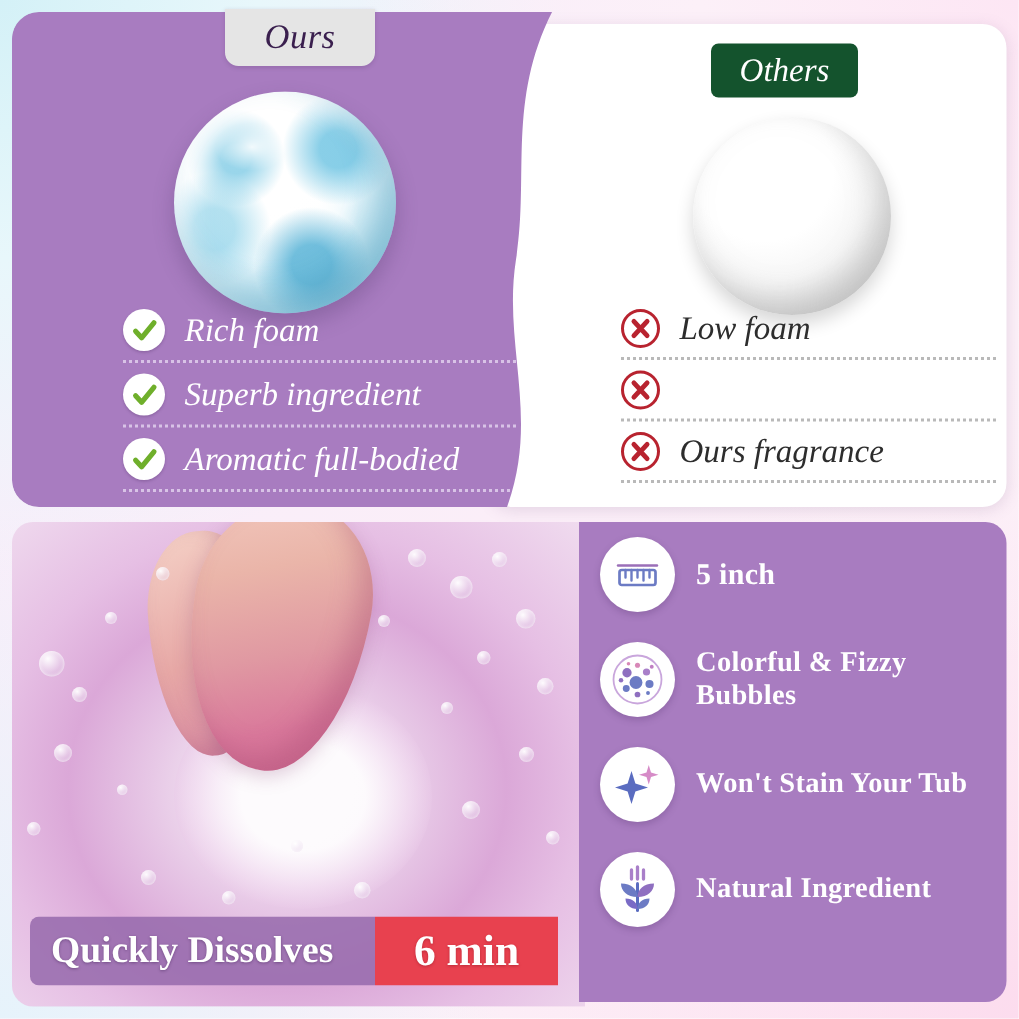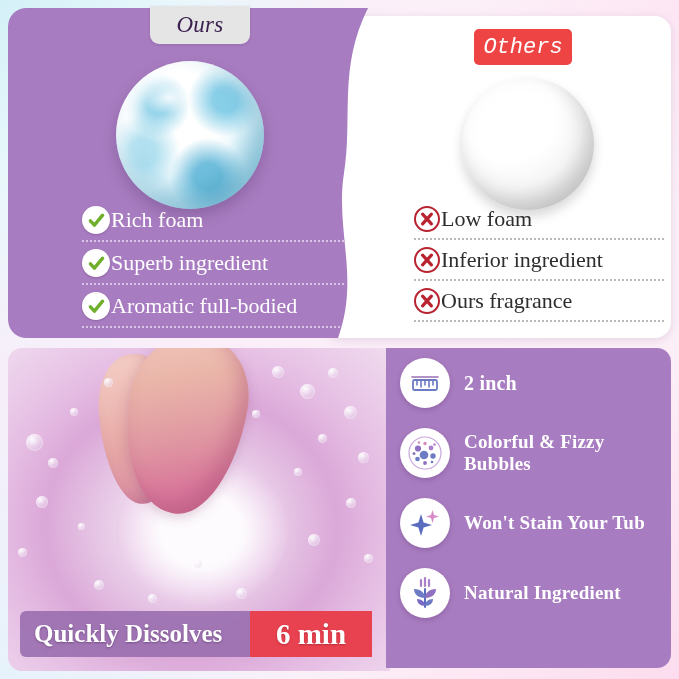--- a/index.html
+++ b/index.html
@@ -35,25 +35,24 @@
 
   .badge-ours {
     position:absolute; left:142px; top:-2px; width:100px; height:38px;
     background:#e5e5e5; border-radius:0 0 9px 9px;
     display:flex; align-items:center; justify-content:center;
     font-style:italic; font-size:23px; color:#3a1f4e; letter-spacing:.3px;
     z-index:6; box-shadow:0 1px 3px rgba(80,50,100,.2);
   }
   .badge-others {
     position:absolute; left:466px; top:21px; width:98px; height:36px;
-    background:#ef4444; border-radius:5px;
+    background:#14532d; border-radius:5px;
     display:flex; align-items:center; justify-content:center;
     font-style:italic; font-size:22px; color:#ffffff;
     z-index:6;
-    font-family:Liberation Mono, monospace;
   }
 
   
   .bomb-ours {
     position:absolute; left:108px; top:53px; width:148px; height:148px;
     border-radius:50%;
     background:
       radial-gradient(circle at 62% 78%, rgba(90,180,215,.85) 0 9%, rgba(90,180,215,0) 26%),
       radial-gradient(circle at 28% 30%, rgba(120,200,228,.75) 0 7%, rgba(120,200,228,0) 22%),
       radial-gradient(circle at 74% 26%, rgba(108,195,226,.8) 0 8%, rgba(108,195,226,0) 24%),
@@ -73,22 +72,22 @@
   .bomb-others {
     position:absolute; left:136px; top:62px; width:132px; height:132px;
     border-radius:50%;
     background:radial-gradient(circle at 36% 28%, #ffffff 0 36%, #f6f6f6 58%, #dedede 82%, #c3c3c3 100%);
     box-shadow:inset -8px -10px 20px rgba(140,140,140,.35), 0 6px 12px rgba(0,0,0,.16);
   }
 
   
   .feat-list { position:absolute; left:0; top:0; width:100%; }
   .feat-row {
-    display:flex; align-items:center; gap:1px;
-    padding-bottom:6px; margin-bottom:7px;
+    display:flex; align-items:center; gap:13px;
+    padding-bottom:6px; margin-bottom:7px;font-style:italic;
   }
   .ours-list { position:absolute; left:74px; top:198px; width:262px; }
   .ours-list .feat-row { border-bottom:2px dotted #d8c3e6; }
   .ours-list .feat-text { color:#ffffff; font-size:22px; }
 
   .others-list { position:absolute; left:88px; top:190px; width:250px; }
   .others-list .feat-row { border-bottom:2px dotted #b9b9b9; }
   .others-list .feat-text { color:#2d2d2d; font-size:22px; }
 
   .ico-check {
@@ -192,21 +191,20 @@
           </span>
           <span class="feat-text">Low foam</span>
         </div>
 
         <div class="feat-row">
           <span class="ico-x">
             <svg width="16" height="16" viewBox="0 0 16 16">
               <path d="M3.6 3.2 L12.4 12.8 M12.4 3.2 L3.6 12.8" stroke="#B8232F" stroke-width="3.2" stroke-linecap="round"></path>
             </svg>
           </span>
-          <span class="feat-text">Inferior ingredient</span>
         </div>
 
         <div class="feat-row">
           <span class="ico-x">
             <svg width="16" height="16" viewBox="0 0 16 16">
               <path d="M3.6 3.2 L12.4 12.8 M12.4 3.2 L3.6 12.8" stroke="#B8232F" stroke-width="3.2" stroke-linecap="round"></path>
             </svg>
           </span>
           <span class="feat-text">Ours fragrance</span>
         </div>
@@ -292,21 +290,21 @@
     <div class="specs-card">
 
       <div class="spec-row">
         <span class="spec-ico">
           <svg width="32" height="32" viewBox="0 0 32 32">
             <rect x="4" y="13" width="24" height="10" rx="1.5" fill="#ffffff" stroke="#6C7BC4" stroke-width="1.8"></rect>
             <path d="M8 13v5 M12 13v7 M16 13v5 M20 13v7 M24 13v5" stroke="#6C7BC4" stroke-width="1.6" stroke-linecap="round"></path>
             <path d="M3 10 H29" stroke="#9B6FB8" stroke-width="1.6" stroke-linecap="round"></path>
           </svg>
         </span>
-        <span class="spec-text small">2 inch</span>
+        <span class="spec-text small">5 inch</span>
       </div>
 
       <div class="spec-row">
         <span class="spec-ico">
           <svg width="34" height="34" viewBox="0 0 34 34">
             <circle cx="17" cy="17" r="16" fill="none" stroke="#C9A6DC" stroke-width="1.2"></circle>
             <circle cx="16" cy="19" r="4.3" fill="#6C7BC4"></circle>
             <circle cx="10" cy="12.5" r="3.1" fill="#8F6FC0"></circle>
             <circle cx="23" cy="12" r="2.4" fill="#A97FC9"></circle>
             <circle cx="25" cy="20" r="2.7" fill="#6C7BC4"></circle>

